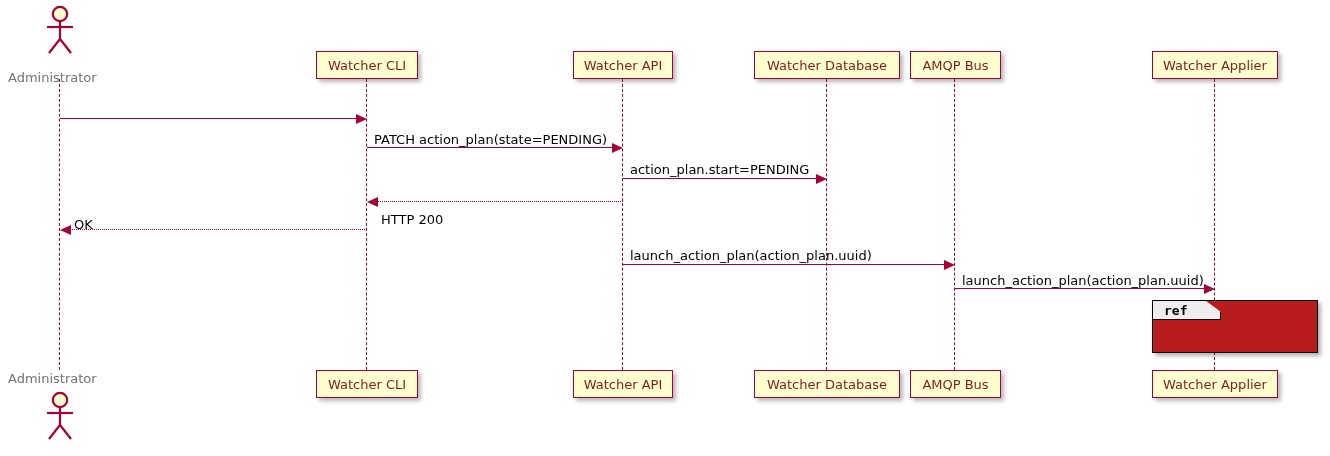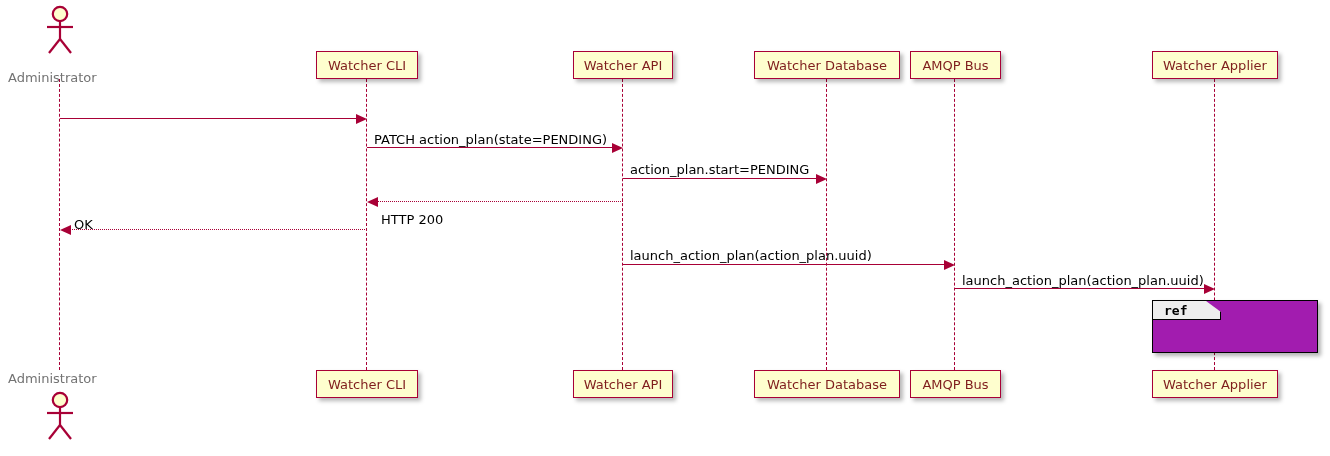--- a/index.html
+++ b/index.html
@@ -78,21 +78,21 @@
     position: absolute;
     font-size: 13px;
     color: #000000;
     white-space: nowrap;
     line-height: 1;
   }
   
   .ref-box {
     position: absolute;
     box-sizing: border-box;
-    background: #a21caf;
+    background: #b91c1c;
     border: 1.5px solid #000000;
     box-shadow: 3px 3px 4px rgba(0,0,0,0.30);
   }
   .ref-tag {
     position: absolute;
     left: 0;
     top: 0;
     height: 19px;
     width: 68px;
     background: #EEEEEE;

